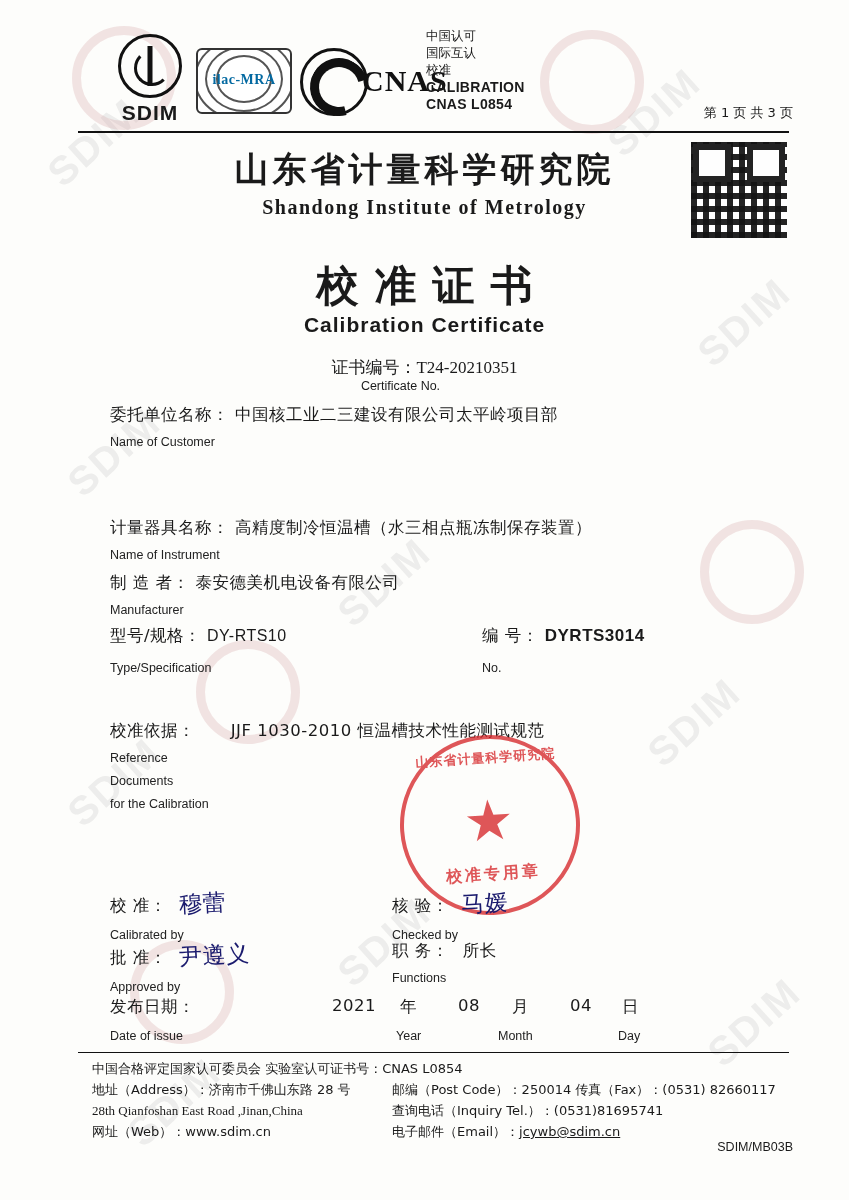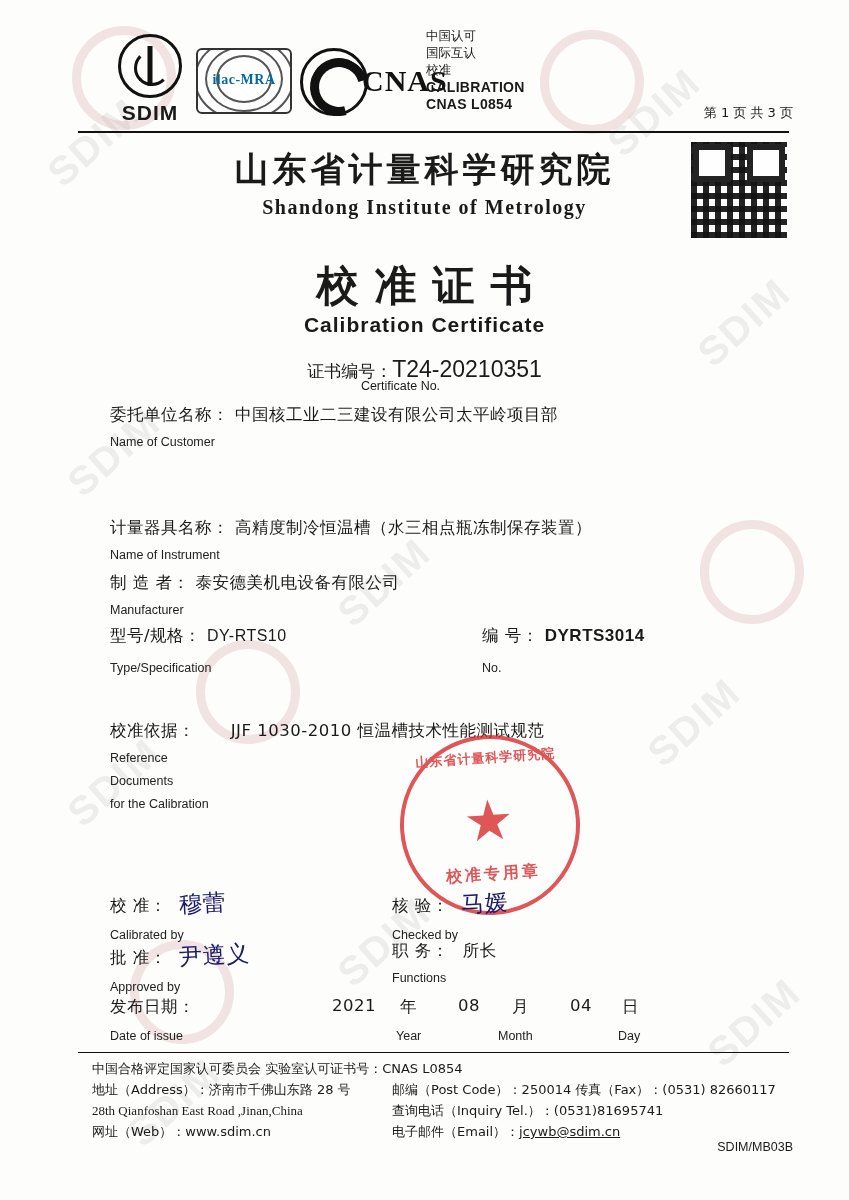--- a/index.html
+++ b/index.html
@@ -178,21 +178,21 @@
     position: absolute; left: 0; right: 0; top: 313px;
     text-align: center;
     font-family: "Liberation Sans", sans-serif;
     font-weight: bold; font-size: 21px; letter-spacing: 1px;
   }
 
   .certno {
     position: absolute; left: 0; right: 0; top: 356px;
     text-align: center; font-size: 17px;
   }
-  .certno .val { font-family: Liberation Sans, sans-serif; font-size: 23px; }
+  .certno .val { font-family: Liberation Serif, serif; font-size: 17px; }
   .certno-en {
     position: absolute; left: 0; right: 0; top: 379px;
     text-align: center; font-size: 12.5px;
     font-family: "Liberation Sans", sans-serif;
     padding-right: 48px;
   }
 
   
   .field { position: absolute; left: 110px; right: 70px; }
   .f-cn { font-size: 16.5px; letter-spacing: .5px; }

